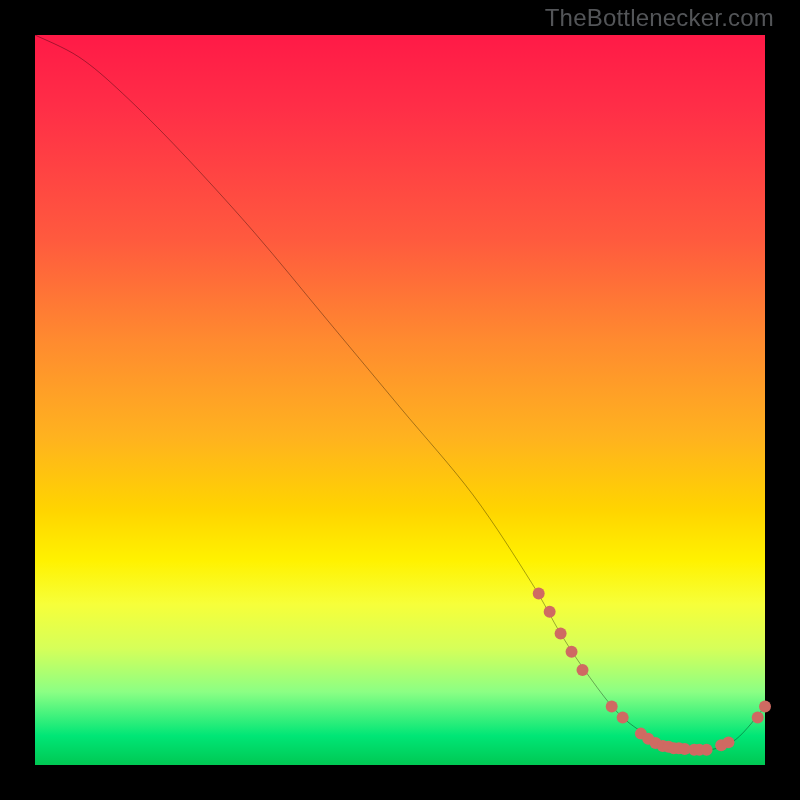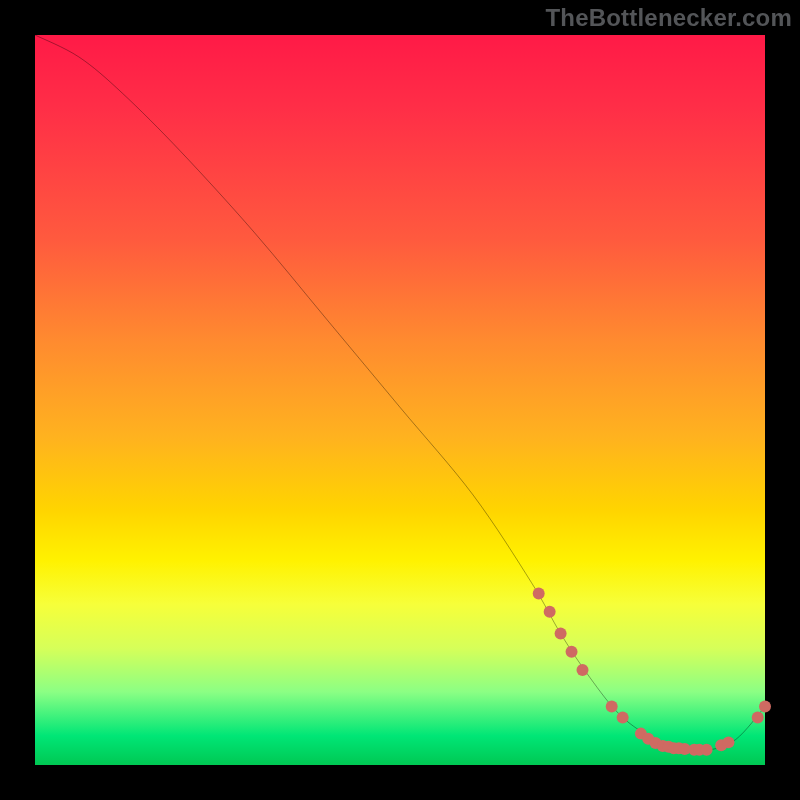--- a/index.html
+++ b/index.html
@@ -13,25 +13,25 @@
   }
   .frame {
     position: relative;
     width: 800px;
     height: 800px;
     background: #000;
   }
   .attribution {
     position: absolute;
     top: 4px;
-    right: 8px;
+    right: 26px;
     color: #535558;
     font-size: 24px;
     letter-spacing: 0.2px;
-    font-weight: 700;
+    font-weight: 400;
   }
   .plot {
     position: absolute;
     left: 35px;
     top: 35px;
     width: 730px;
     height: 730px;
   }
   .gradient {
     position: absolute;

